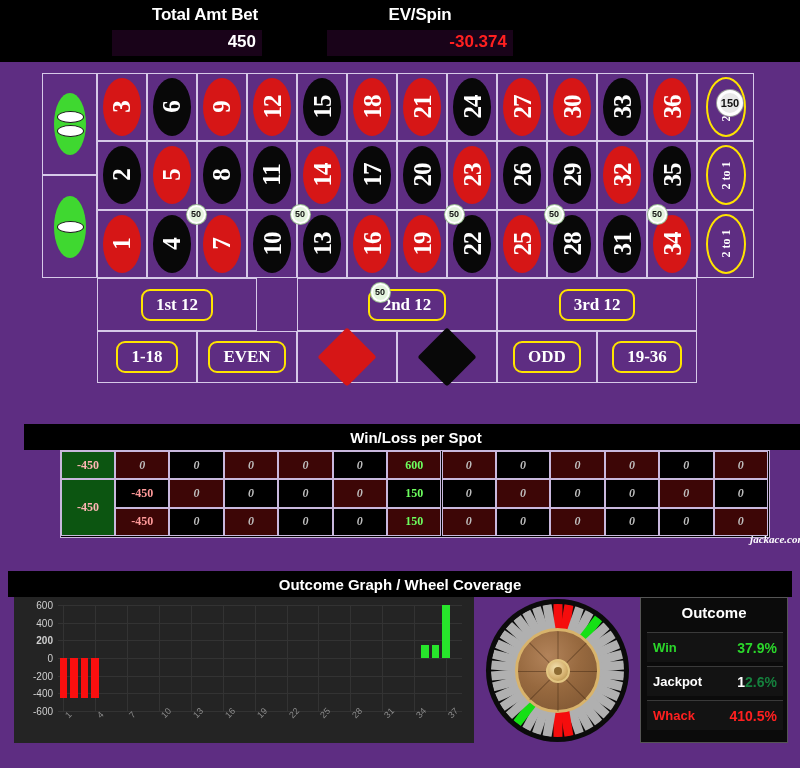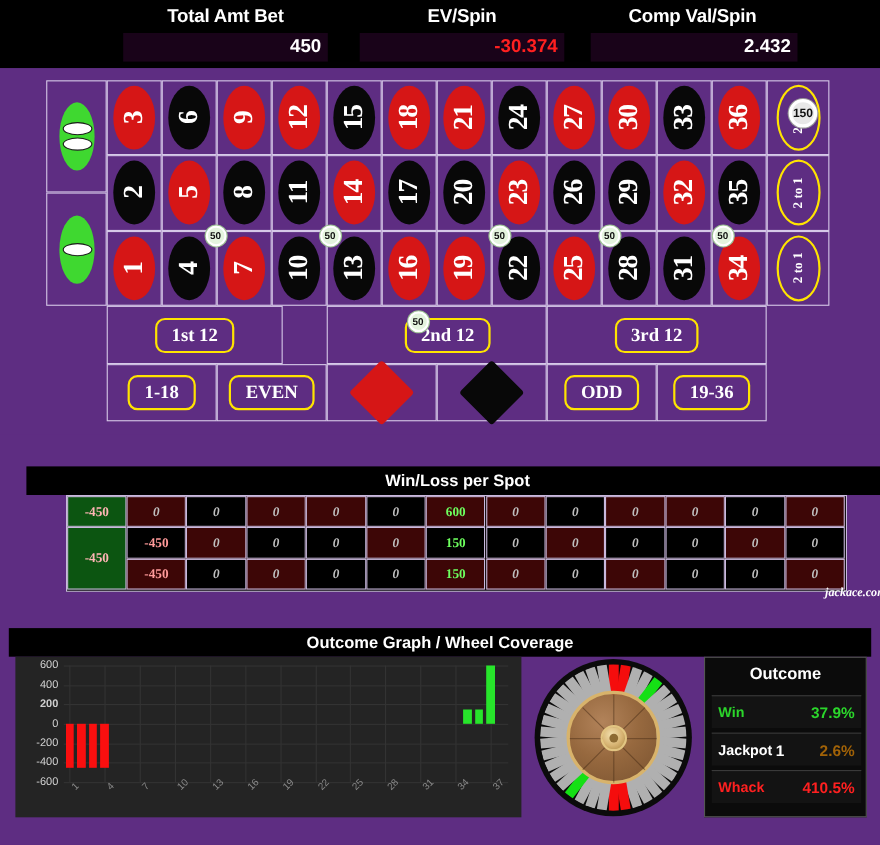--- a/index.html
+++ b/index.html
@@ -271,34 +271,28 @@
   .cov-lbl { width: 78px; padding-left: 6px; font-size: 13px; font-weight: bold; }
   .cov-n { width: 22px; text-align: right; font-size: 14px; font-weight: bold; }
   .cov-p { flex: 1; text-align: right; padding-right: 6px; font-size: 14px; font-weight: bold; }
 </style>
 </head>
 <body>
 
 <div class="header">
   <div class="hdr-cell" style="left:105px;width:200px;">
     <div class="hdr-title">Total Amt Bet</div>
-    <div class="hdr-valbox" style="left:7px;width:186px;">
+    <div class="hdr-valbox" style="left:7px;width:150px;">
       <div class="hdr-val">450</div>
     </div>
   </div>
   <div class="hdr-cell" style="left:320px;width:200px;">
     <div class="hdr-title">EV/Spin</div>
     <div class="hdr-valbox" style="left:7px;width:186px;">
       <div class="hdr-val neg">-30.374</div>
-    </div>
-  </div>
-  <div class="hdr-cell" style="left:527px;width:205px;">
-    <div class="hdr-title">Comp Val/Spin</div>
-    <div class="hdr-valbox" style="left:10px;width:188px;">
-      <div class="hdr-val">2.432</div>
     </div>
   </div>
 </div>
 
 <div class="board">
   <div class="felt">
     <div class="zero-col" id="zero-col">
         <div class="zero-cell top">
           <div class="zero-ellipse">
             <div class="ovalzero"></div>
@@ -789,21 +783,21 @@
     <div class="cov-title">Outcome</div>
     <div id="covrows">
         <div class="cov-row" style="top: 34px;">
           <div class="cov-lbl" style="color: rgb(43, 214, 43);">Win</div>
           <div class="cov-n" style="color: rgb(43, 214, 43);">3</div>
           <div class="cov-p" style="color: rgb(43, 214, 43);">7.9%</div>
         </div>
         <div class="cov-row" style="top: 68px;">
           <div class="cov-lbl" style="color: rgb(255, 255, 255);">Jackpot</div>
           <div class="cov-n" style="color: rgb(255, 255, 255);">1</div>
-          <div class="cov-p" style="color: #a16207; margin-left: 32px;">2.6%</div>
+          <div class="cov-p" style="color: #15803d;">2.6%</div>
         </div>
         <div class="cov-row" style="top: 102px;">
           <div class="cov-lbl" style="color: rgb(255, 32, 32);">Whack</div>
           <div class="cov-n" style="color: rgb(255, 32, 32);">4</div>
           <div class="cov-p" style="color: rgb(255, 32, 32);">10.5%</div>
         </div>
       </div>
   </div>
 </div>
 

